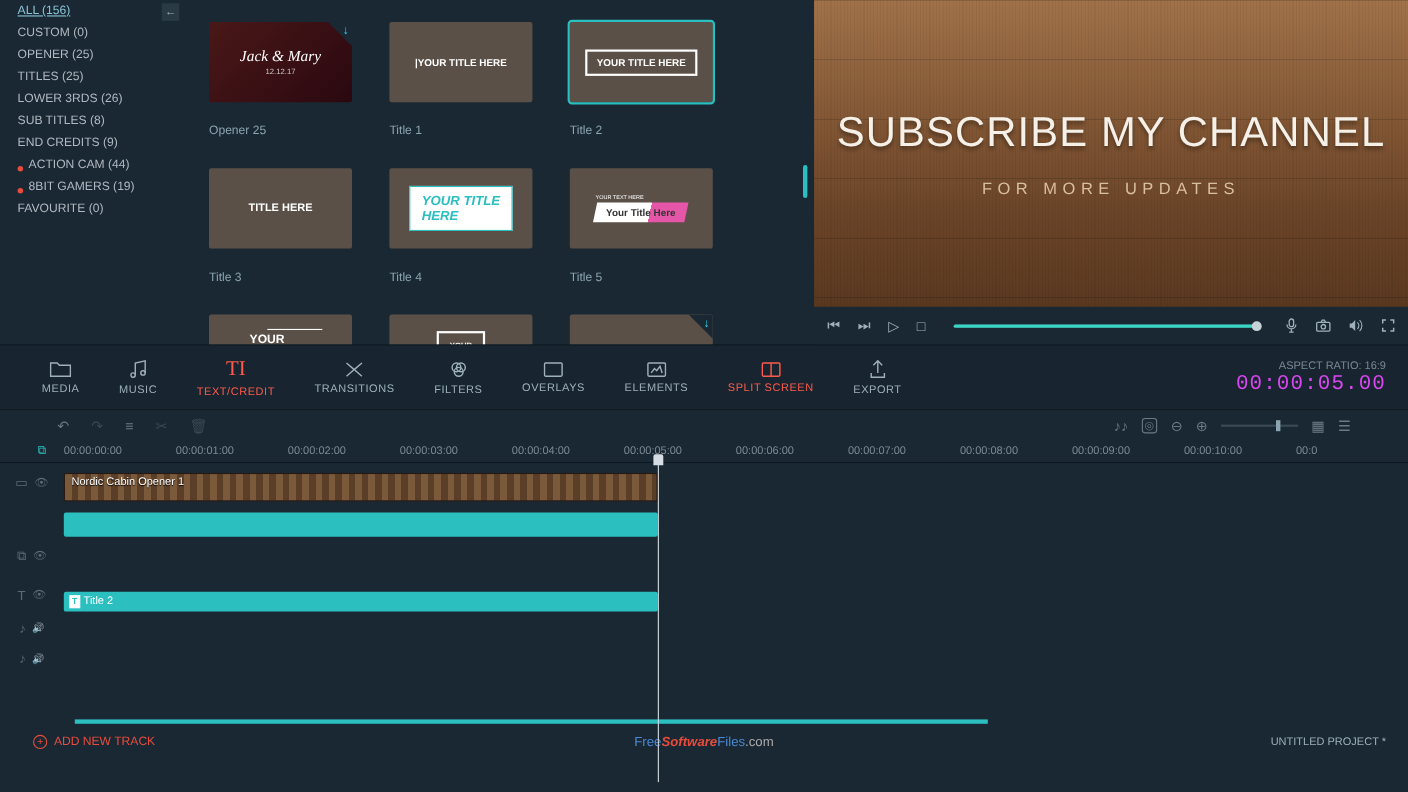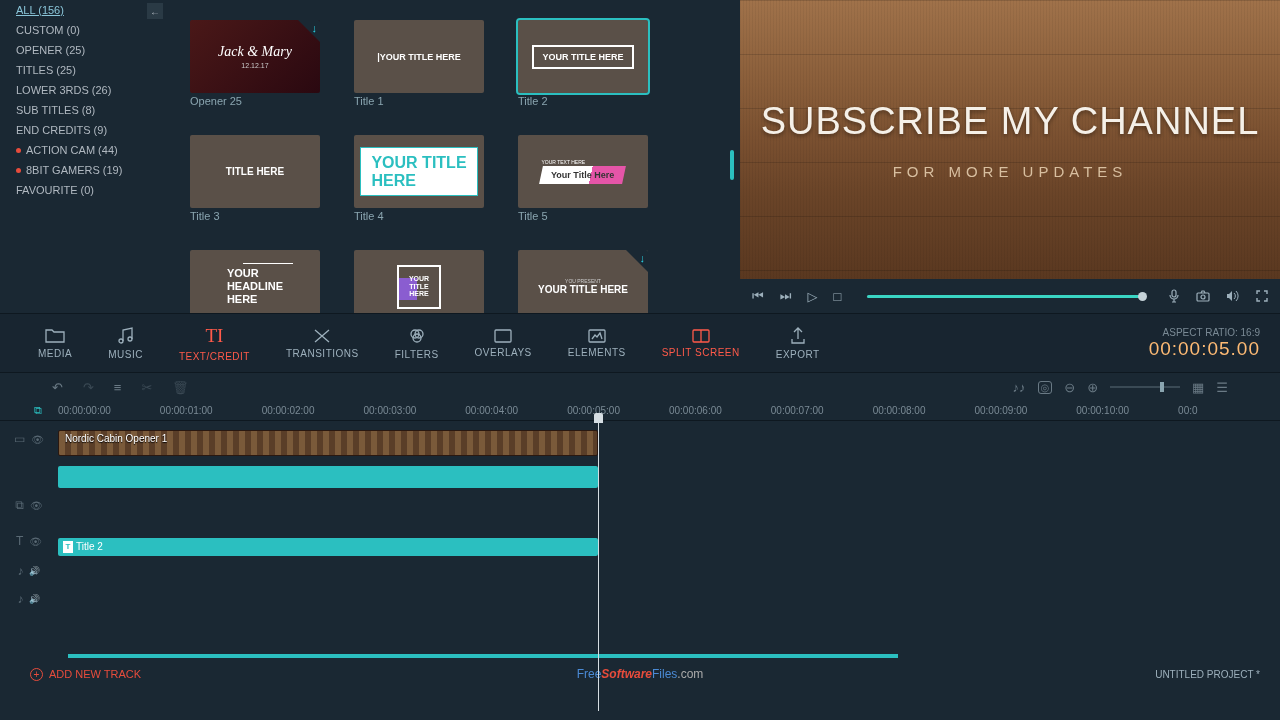--- a/index.html
+++ b/index.html
@@ -1,37 +1,37 @@
 <!DOCTYPE html>
 <html><head>
 <meta charset="utf-8">
 <style>
 * { margin:0; padding:0; box-sizing:border-box; font-family:Arial,sans-serif; -webkit-font-smoothing:antialiased; }
 body { background:#1a2833; color:#b0b8c0; width:1280px; height:720px; overflow:hidden; font-size:11px; }
 .top-section { display:flex; height:313px; }
 .sidebar { width:170px; background:#1a2833; padding:0 8px; }
-.side-item { padding:4px 8px; font-size:11px; cursor:pointer; display:flex; align-items:center; }
+.side-item { padding:4px 8px; font-size:11px; cursor:pointer; display:flex; align-items:flex-end; }
 .side-item.active { text-decoration:underline; color:#8ac5d8; }
 .side-item .dot { width:5px; height:5px; border-radius:50%; background:#e74c3c; margin-right:5px; }
 .collapse-btn { position:absolute; left:147px; top:3px; width:16px; height:16px; background:#2a3a45; display:flex; align-items:center; justify-content:center; font-size:10px; cursor:pointer; }
 .gallery { flex:1; background:#1a2833; padding:20px 20px 0; overflow:hidden; position:relative; }
 .gallery-grid { display:flex; flex-wrap:wrap; gap:28px 34px; }
 .card { width:130px; cursor:pointer; }
 .thumb { width:130px; height:73px; background:#5a5048; border-radius:2px; position:relative; display:flex; align-items:center; justify-content:center; overflow:hidden; }
 .thumb.selected { outline:2px solid #2bbfc0; }
 .dl-badge { position:absolute; top:0; right:0; width:0; height:0; border-left:22px solid transparent; border-top:22px solid #1a2833; }
 .dl-arrow { position:absolute; top:2px; right:3px; color:#2ad5e8; font-size:11px; }
-.card-label { font-size:11px; color:#8aa5b0; margin-top:2px; }
+.card-label { font-size:11px; color:#8aa5b0; margin-top:20px; }
 .opener-bg { background:linear-gradient(135deg,#4a1818,#2a0810); }
 .opener-text { font-family:'Brush Script MT',cursive; font-style:italic; color:#fff; font-size:14px; text-align:center; }
 .opener-sub { font-size:7px; color:#ccc; margin-top:2px; }
 .title-outline { border:2px solid #fff; color:#fff; padding:5px 8px; font-size:9px; font-weight:bold; }
 .headline-txt { color:#fff; font-size:11px; font-weight:bold; line-height:1.2; }
 .t4-box { background:#fff; border:1px solid #2bbfc0; padding:6px 10px; }
-.t4-txt { color:#2bbfc0; font-size:16px; font-weight:bold; line-height:1.1; }
+.t4-txt { color:#2bbfc0; font-size:12px; font-weight:bold; line-height:1.1;font-style:italic; }
 .t5-box { background:linear-gradient(90deg,#fff 60%,#e555a8 60%); transform:skewX(-12deg); padding:4px 10px; }
 .t5-txt { color:#333; font-size:9px; font-weight:bold; transform:skewX(12deg); }
 .t7-box { border:2px solid #fff; width:44px; height:44px; display:flex; align-items:center; justify-content:center; position:relative; }
 .t7-purple { position:absolute; width:18px; height:22px; background:#8a5dd0; left:0; top:11px; }
 .t7-txt { color:#fff; font-size:7px; font-weight:bold; text-align:center; line-height:1.1; position:relative; }
 .preview { width:540px; background:#1a2833; position:relative; }
 .preview-screen { height:279px; background:linear-gradient(180deg,#a0724a 0%,#8a5e3a 30%,#7a5030 50%,#6a4428 70%,#5a3820 100%); display:flex; flex-direction:column; align-items:center; justify-content:center; position:relative; }
 .wood-lines { position:absolute; inset:0; background:repeating-linear-gradient(180deg,rgba(0,0,0,0.15) 0,rgba(0,0,0,0.15) 1px,transparent 1px,transparent 54px),repeating-linear-gradient(90deg,rgba(0,0,0,0.05) 0,rgba(0,0,0,0.05) 1px,transparent 1px,transparent 3px); }
 .preview-title { font-family:Impact,sans-serif; font-size:38px; color:#f5f0e8; letter-spacing:1px; position:relative; text-shadow:0 2px 4px rgba(0,0,0,0.4); }
 .preview-sub { font-size:15px; color:#d8bfa0; letter-spacing:5px; margin-top:20px; position:relative; }
@@ -42,21 +42,21 @@
 .pb-knob { position:absolute; right:-5px; top:-3px; width:9px; height:9px; background:#c5d2d8; border-radius:50%; }
 .scroll-handle { position:absolute; right:6px; top:150px; width:4px; height:30px; background:#2bbfc0; border-radius:2px; }
 .tab-strip { height:60px; background:#182530; display:flex; align-items:center; padding:0 20px; border-top:1px solid #0e1820; border-bottom:1px solid #0e1820; }
 .tab { display:flex; flex-direction:column; align-items:center; gap:4px; padding:0 18px; cursor:pointer; color:#9db0bc; }
 .tab.active { color:#ff5a4a; }
 .tab-icon { font-size:18px; }
 .tab-label { font-size:10px; letter-spacing:0.5px; }
 .tab-spacer { flex:1; }
 .aspect-info { text-align:right; }
 .aspect-label { font-size:10px; color:#7a8a95; }
-.timecode { font-size:19px; color:#fdba74; font-weight:300; letter-spacing:1px; }
+.timecode { font-size:19px; color:#d946ef; font-weight:300; letter-spacing:1px;font-family:Liberation Mono, monospace; }
 .tool-row { height:28px; background:#1a2833; display:flex; align-items:center; padding:0 52px 0 52px; gap:20px; }
 .tool-right { margin-left:auto; display:flex; align-items:center; gap:12px; }
 .tl-icon { color:#6a7a85; font-size:13px; cursor:pointer; }
 .zoom-slider { width:70px; height:2px; background:#3a4a55; position:relative; }
 .zoom-knob { position:absolute; left:50px; top:-4px; width:4px; height:10px; background:#8aa5b0; }
 .ruler { height:20px; background:#1a2833; display:flex; align-items:center; padding-left:58px; position:relative; border-bottom:1px solid #0e1820; }
 .ruler-mark { width:108px; font-size:10px; color:#7a8a95; }
 .snap-icon { position:absolute; left:34px; top:3px; color:#2bbfc0; font-size:11px; }
 .playhead { position:absolute; left:598px; top:0; width:1px; height:290px; background:#d5dde2; z-index:10; }
 .playhead-top { position:absolute; top:-8px; left:-4px; width:9px; height:10px; background:#d5dde2; border-radius:2px 2px 0 0; }

